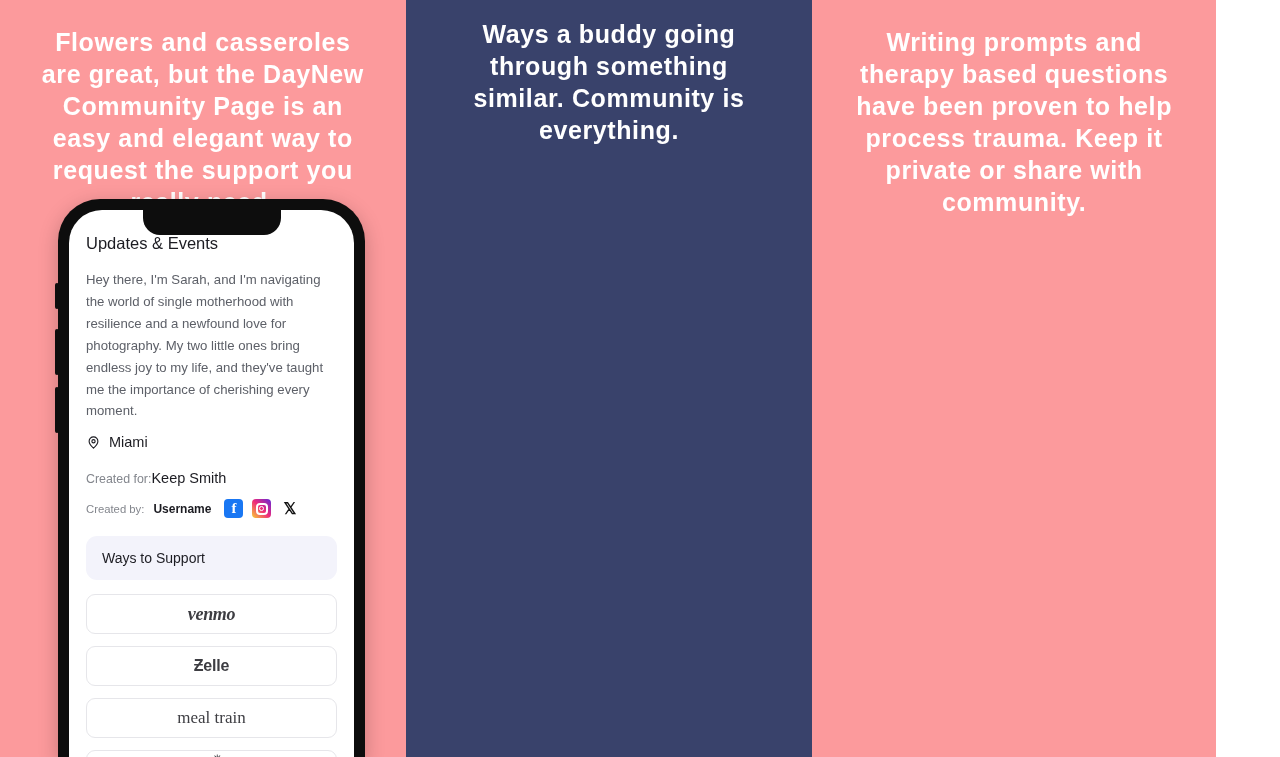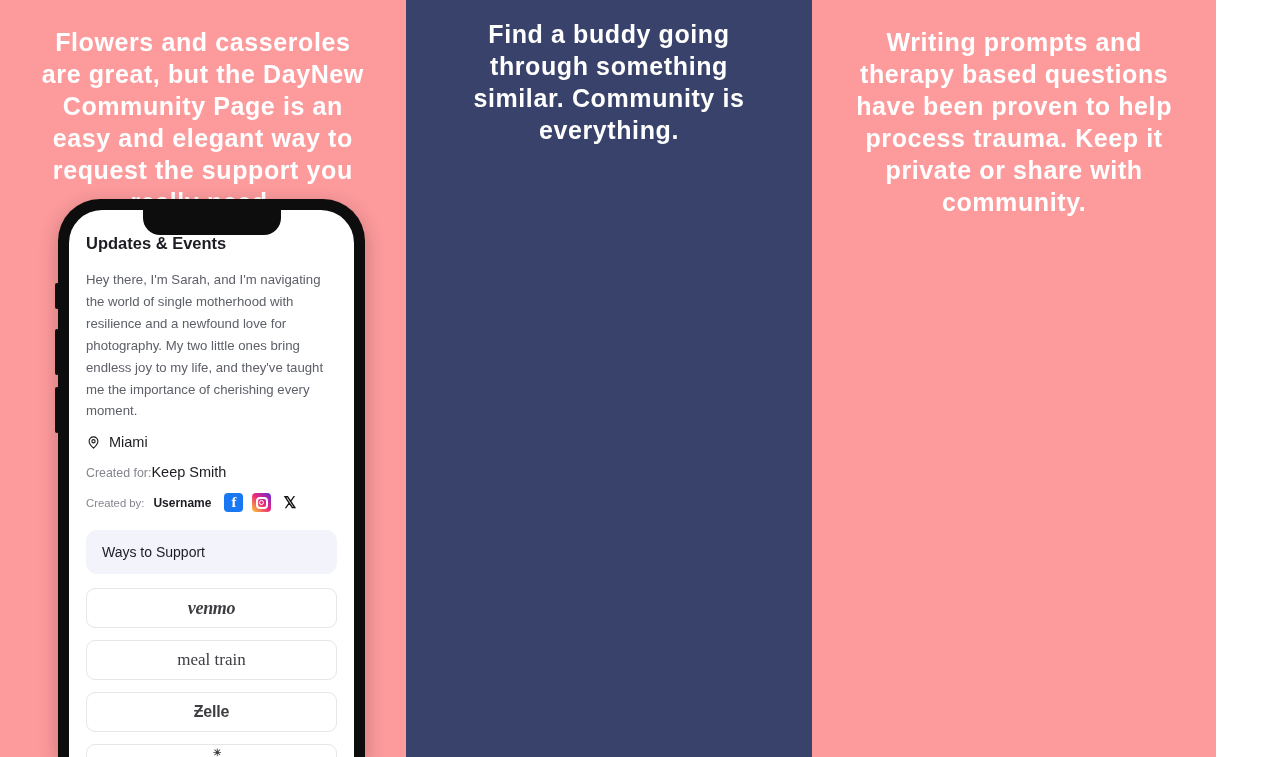--- a/index.html
+++ b/index.html
@@ -53,23 +53,23 @@
   .notch {
     position: absolute; top: 0; left: 50%; transform: translateX(-50%);
     width: 138px; height: 25px; background: #0d0d0d;
     border-radius: 0 0 17px 17px; z-index: 40;
   }
 
   #phone1 { left: 58px; top: 199px; width: 307px; height: 560px; }
 
   
   .s1 { padding: 24px 17px 0 17px; }
-  .s1-title { font-size: 16.5px; color: #1c1c22; font-weight: 700; margin-bottom: 16px; }
+  .s1-title { font-size: 16.5px; color: #1c1c22; font-weight: 400; margin-bottom: 16px; }
   .s1-bio { font-size: 13.2px; line-height: 1.66; color: #5d6068; margin-bottom: 12px; }
-  .s1-loc { display: flex; align-items: center; gap: 8px; margin-bottom: 14px; }
+  .s1-loc { display: flex; align-items: center; gap: 8px; margin-bottom: 20px; }
   .s1-loc .txt { font-size: 14.5px; color: #1c1c22; }
   .s1-meta { display: flex; align-items: flex-end; margin-bottom: 13px; }
   .s1-meta .lbl { font-size: 12.4px; color: #83868d; }
   .s1-meta .val { font-size: 14.5px; color: #1c1c22; }
   .s1-meta2 { display: flex; align-items: center; gap: 9px; margin-bottom: 18px; }
   .s1-meta2 .lbl { font-size: 11.3px; color: #83868d; }
   .s1-meta2 .val { font-size: 12px; color: #1c1c22; font-weight: bold; margin-right: 4px;}
   .soc { width: 19px; height: 19px; border-radius: 4px; display: inline-flex;
          align-items: center; justify-content: center; }
   .soc-fb { background: #1977f3; color: #fff; font-weight: bold; font-size: 15px;
@@ -145,39 +145,39 @@
               </span>
             <span class="soc soc-x">𝕏</span>
           </div>
 
           <div class="ways-hdr">Ways to Support</div>
 
           <div class="pay-btn">
             <span class="logo-venmo">venmo</span>
           </div>
           <div class="pay-btn">
-            <span class="logo-mealtrain">meal train</span>
+            <span class="logo-zelle">Ƶelle</span>
           </div>
           <div class="pay-btn">
-            <span class="logo-zelle">Ƶelle</span>
+            <span class="logo-mealtrain">meal train</span>
           </div>
           <div class="pay-btn">
             <span class="logo-gfm">
               <span class="burst">☀</span>
               <span>gofundme</span>
             </span>
           </div>
 
         </div>
       </div>
     </div>
   </div>
 
   <div class="panel p2">
-    <div class="headline">Find a buddy going
+    <div class="headline">Ways a buddy going
 through something
 similar.  Community is
 everything.</div>
 
   </div>
 
   <div class="panel p3">
     <div class="headline">Writing prompts and
 therapy based questions
 have been proven to help

